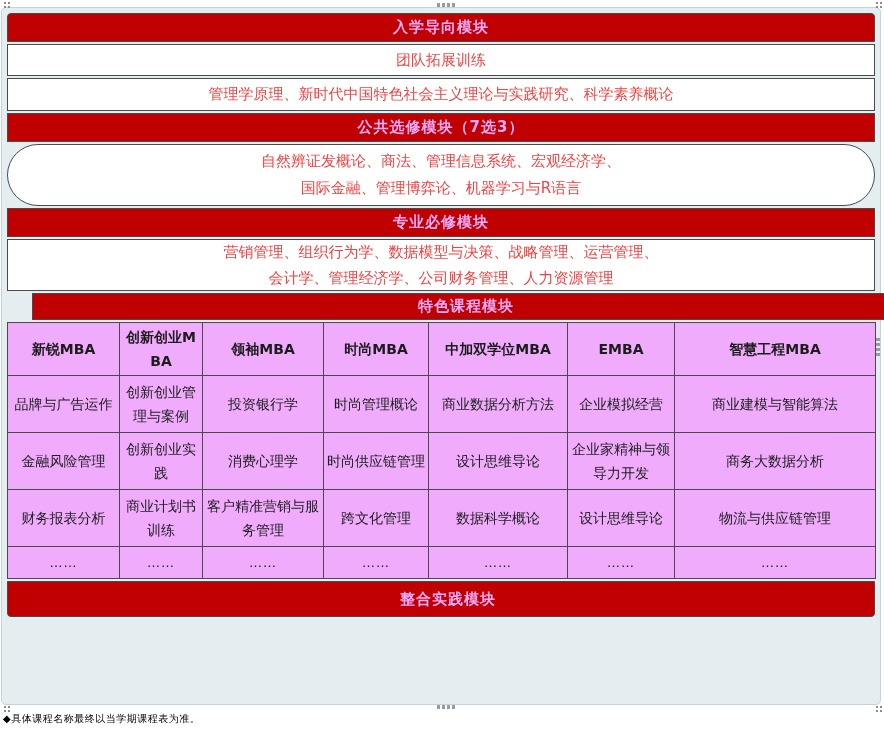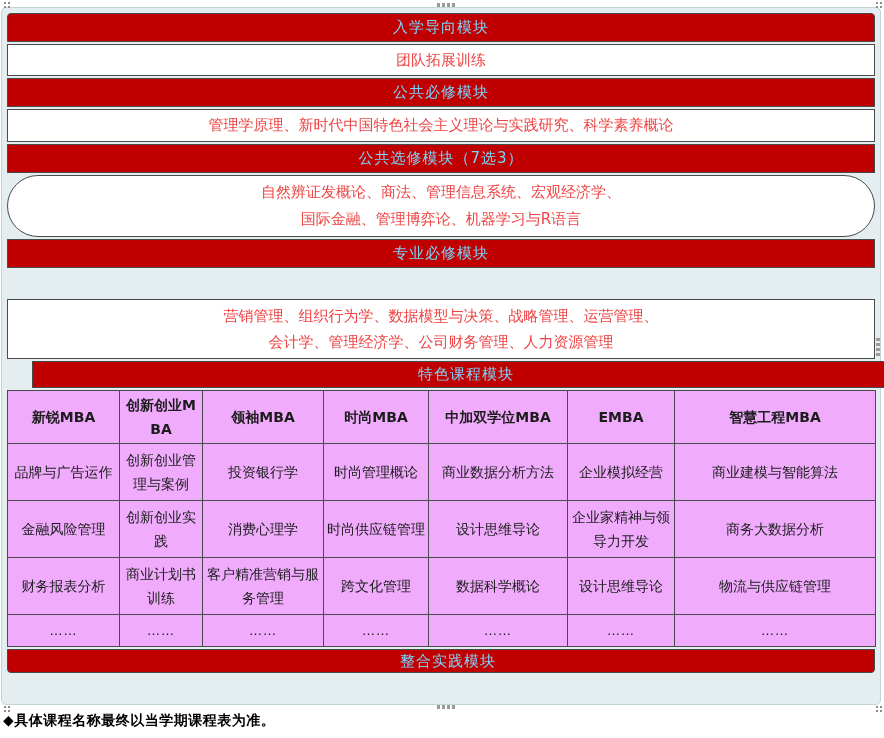--- a/index.html
+++ b/index.html
@@ -8,27 +8,27 @@
   .canvas { position:relative; width:884px; height:738px; background:#ffffff; }
 
   
   .table-frame { position:absolute; left:1px; top:7px; width:880px; height:698px;
     background:#e4eef0; border:1px solid #c3d3d8; border-radius:5px; padding:5px; }
 
   .stack { display:flex; flex-direction:column; gap:2px; width:868px; }
 
   .row { width:100%; border:1px solid #4a4a4a; background:#ffffff;
     display:flex; align-items:center; justify-content:center; text-align:center; }
-  .bar { background:#c00000; color:#7dd3fc; font-weight:normal; font-size:15px;
+  .bar { background:#c00000; color:#f0abfc; font-weight:bold; font-size:15px;
     height:29px; letter-spacing:1px; }
   .bar.first { border-radius:4px 4px 0 0; }
-  .bar.last  { border-radius:0 0 4px 4px; height:24px;padding-left:14px; }
+  .bar.last  { border-radius:0 0 4px 4px; height:36px;padding-left:14px; }
   .content { color:#ef4444; font-size:15px; flex-direction:column; line-height:27px; }
   .h32 { height:32px; } .h33 { height:33px; } .h62 { height:62px;border-radius:31px; }
-  .h56 { height:60px; line-height:26px;margin-top:29px; } .h27 { height:27px;margin-left:25px; }
+  .h56 { height:52px; line-height:26px; } .h27 { height:27px;margin-left:25px; }
 
   
   table.feature { border-collapse:collapse; table-layout:fixed; width:868px;
     background:#f0abfc; border:1px solid #4a4a4a; }
   table.feature th, table.feature td { border:1px solid #4a4a4a; text-align:center;
     vertical-align:middle; padding:2px 3px; color:#1c1c1c; line-height:24px;
     word-break:break-all; }
   table.feature th { font-size:14px; font-weight:bold; height:52px; }
   table.feature td { font-size:14px; height:57px; }
   table.feature tr.dots td { height:32px; font-size:13px; letter-spacing:1px; }
@@ -45,22 +45,22 @@
   .grip-bot-right   { right:2px; bottom:-4px; }
   .hgrip { width:3px; height:4px; background:#9a9a9a;
     box-shadow:5px 0 0 0 #9a9a9a, 10px 0 0 0 #9a9a9a, 15px 0 0 0 #9a9a9a; }
   .grip-top-center  { left:435px; top:-5px; }
   .grip-bot-center  { left:435px; bottom:-5px; }
   .vgrip { width:4px; height:3px; background:#9a9a9a;
     box-shadow:0 5px 0 0 #9a9a9a, 0 10px 0 0 #9a9a9a, 0 15px 0 0 #9a9a9a; }
   .grip-right-mid   { right:0px; top:330px; }
 
   
-  .footnote { position:absolute; left:3px; top:712px; font-size:14px;
-    font-weight:bold; color:#000000; letter-spacing:0.5px; }
+  .footnote { position:absolute; left:3px; top:712px; font-size:10px;
+    font-weight:normal; color:#000000; letter-spacing:0.5px; }
 </style>
 </head>
 <body>
 
 <div class="canvas">
 
   <div class="table-frame">
 
     <div class="grip grip-top-left dot22"></div>
     <div class="grip grip-top-right dot22"></div>
@@ -72,23 +72,20 @@
 
     <div class="stack">
 
       <div class="row bar first">
         <span>入学导向模块</span>
       </div>
       <div class="row content h32">
         <div>团队拓展训练</div>
       </div>
 
-      <div class="row bar">
-        <span>公共必修模块</span>
-      </div>
       <div class="row content h33">
         <div>管理学原理、新时代中国特色社会主义理论与实践研究、科学素养概论</div>
       </div>
 
       <div class="row bar">
         <span>公共选修模块（7选3）</span>
       </div>
       <div class="row content h62">
         <div>自然辨证发概论、商法、管理信息系统、宏观经济学、</div>
         <div>国际金融、管理博弈论、机器学习与R语言</div>

